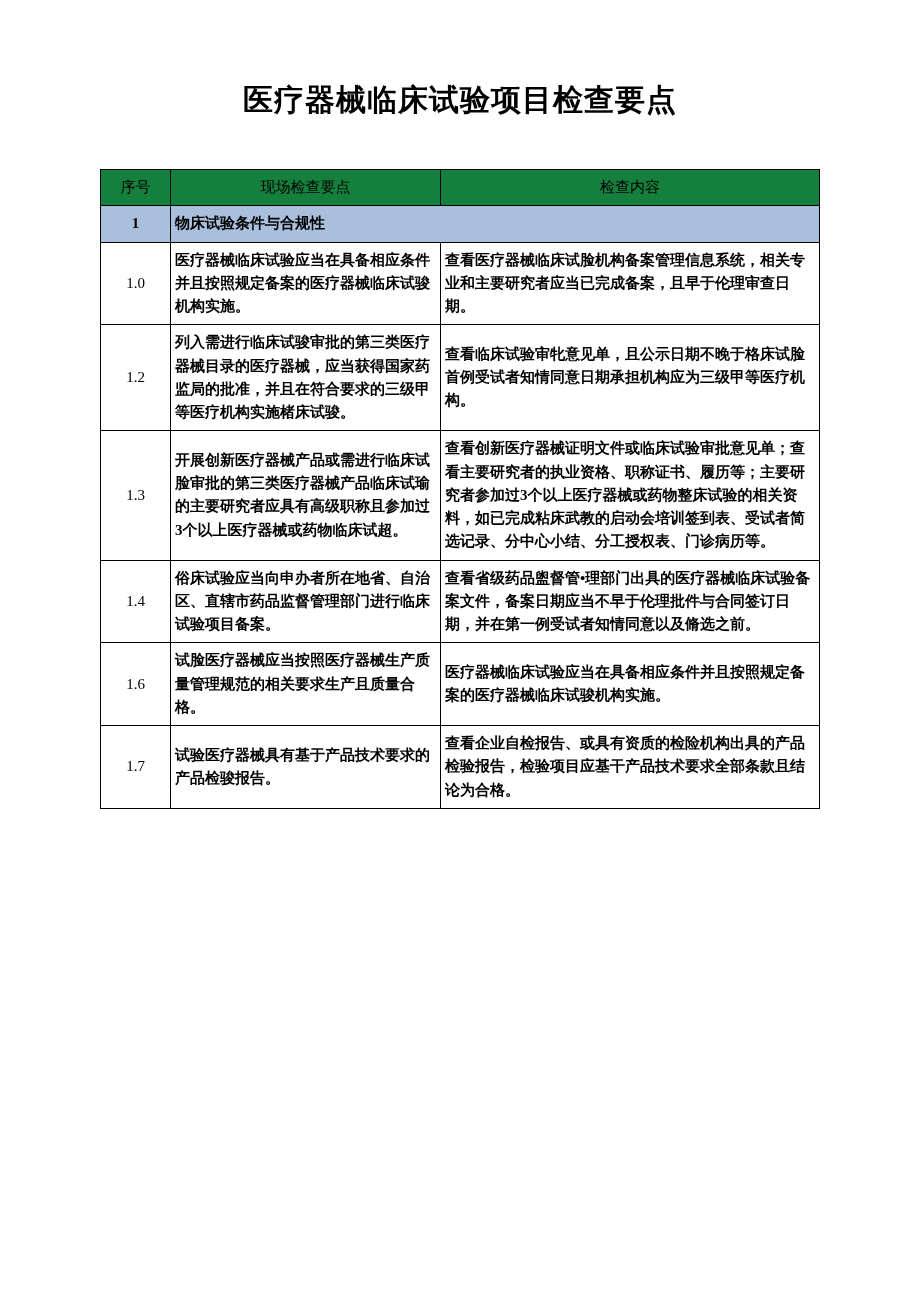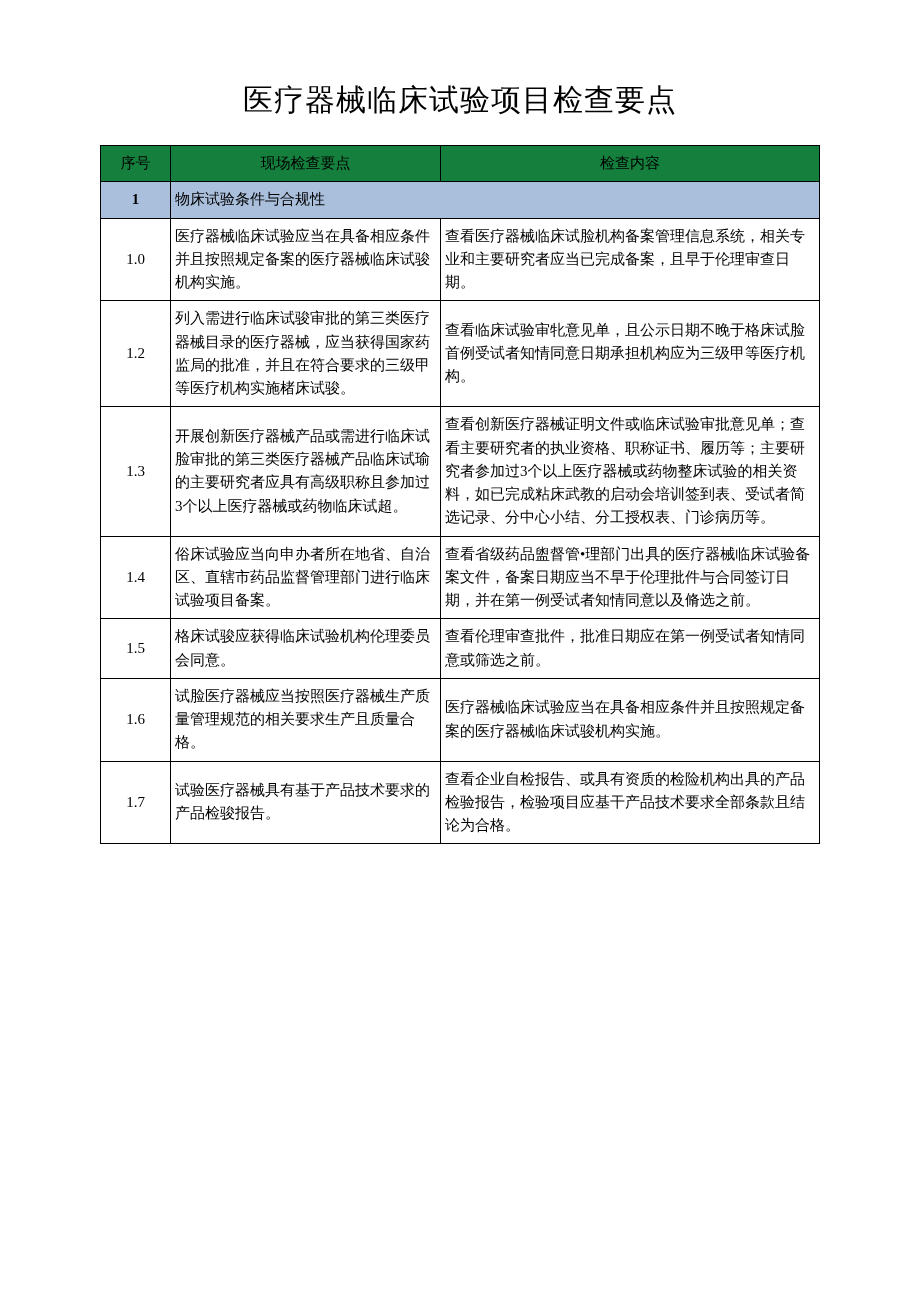--- a/index.html
+++ b/index.html
@@ -6,23 +6,23 @@
     body {
       background: #ffffff;
       font-family: "SimSun", "宋体", serif;
       width: 920px;
       padding: 80px 100px 60px 100px;
       color: #000;
     }
     .title {
       text-align: center;
       font-size: 30px;
-      font-weight: 400;
+      font-weight: 700;
       font-family: "Microsoft YaHei", "SimHei", sans-serif;
-      margin-bottom: 24px;
+      margin-bottom: 48px;
       letter-spacing: 1px;
     }
     table {
       border-collapse: collapse;
       width: 100%;
       table-layout: fixed;
     }
     th, td {
       border: 1px solid #000;
       padding: 6px 4px;
@@ -43,21 +43,21 @@
       background: #b0c4de;
       background: #a9bfdc;
     }
     .section-num {
       font-weight: bold;
       text-align: center;
     }
     .section-label {
       text-align: left;
     }
-    .left-text { text-align: left; }
+    .left-text { text-align: left; font-weight: bold; }
   </style>
 </head>
 <body>
 
 <h1 class="title">医疗器械临床试验项目检查要点</h1>
 
 <table>
   <colgroup>
     <col class="c-num">
     <col class="c-point">
@@ -90,25 +90,20 @@
       <td class="num-cell">1.3</td>
       <td class="left-text">开展创新医疗器械产品或需进行临床试脸审批的第三类医疗器械产品临床试瑜的主要研究者应具有高级职称且参加过3个以上医疗器械或药物临床试超。</td>
       <td class="left-text">查看创新医疗器械证明文件或临床试验审批意见单；查看主要研究者的执业资格、职称证书、履历等；主要研究者参加过3个以上医疗器械或药物整床试验的相关资料，如已完成粘床武教的启动会培训签到表、受试者简选记录、分中心小结、分工授权表、门诊病历等。</td>
     </tr>
     <tr>
       <td class="num-cell">1.4</td>
       <td class="left-text">俗床试验应当向申办者所在地省、自治区、直辖市药品监督管理部门进行临床试验项目备案。</td>
       <td class="left-text">查看省级药品盥督管•理部门出具的医疗器械临床试验备案文件，备案日期应当不早于伦理批件与合同签订日期，并在第一例受试者知情同意以及脩选之前。</td>
     </tr>
     <tr>
-      <td class="num-cell">1.5</td>
-      <td class="left-text">格床试骏应获得临床试验机构伦理委员会同意。</td>
-      <td class="left-text">查看伦理审查批件，批准日期应在第一例受试者知情同意或筛选之前。</td>
-    </tr>
-    <tr>
       <td class="num-cell">1.6</td>
       <td class="left-text">试脸医疗器械应当按照医疗器械生产质量管理规范的相关要求生产且质量合格。</td>
       <td class="left-text">医疗器械临床试验应当在具备相应条件并且按照规定备案的医疗器械临床试骏机构实施。</td>
     </tr>
     <tr>
       <td class="num-cell">1.7</td>
       <td class="left-text">试验医疗器械具有基于产品技术要求的产品检骏报告。</td>
       <td class="left-text">查看企业自检报告、或具有资质的检险机构出具的产品检验报告，检验项目应基干产品技术要求全部条款且结论为合格。</td>
     </tr>
   </tbody>

